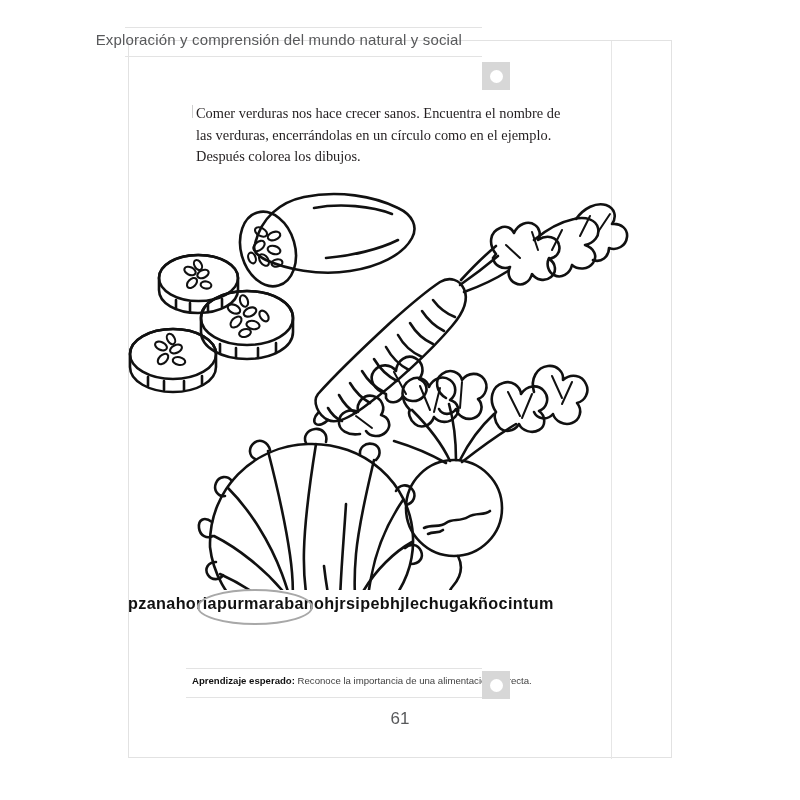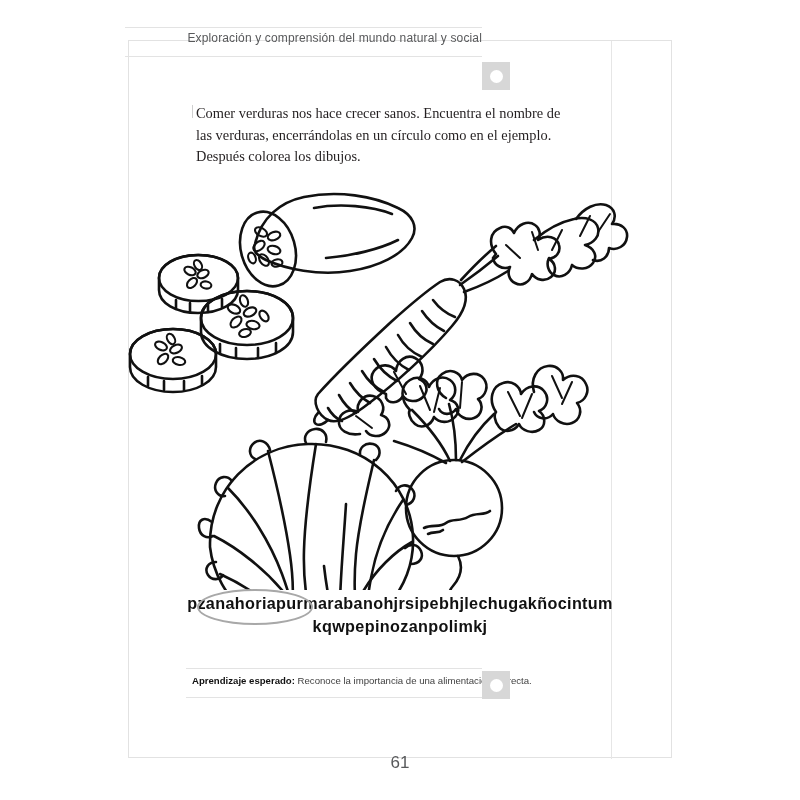--- a/index.html
+++ b/index.html
@@ -55,24 +55,24 @@
     background: #e3e3e3;
   }
   .header-band .rule-bottom {
     position: absolute;
     left: 0; bottom: 0;
     width: 100%; height: 1px;
     background: #e3e3e3;
   }
   .header-title {
     position: absolute;
-    right: 0;
+    right: 20px;
     top: 4px;
     font-family: "Liberation Sans", sans-serif;
-    font-size: 12px;
+    font-size: 15px;
     letter-spacing: 0.15px;
     color: #58595b;
     white-space: nowrap;
   }
   .tab-marker {
     position: absolute;
     width: 28px;
     height: 28px;
     background: #d7d7d7;
   }
@@ -118,21 +118,20 @@
     height: 420px;
   }
   .art svg { display: block; }
 
   
   .wordsearch {
     position: absolute;
     left: 128px;
     top: 592px;
     width: 544px;
-    text-align: center;
     font-family: "Liberation Sans", sans-serif;
     font-weight: bold;
     font-size: 16.2px;
     letter-spacing: 0.35px;
     line-height: 23px;
     color: #111111;
   }
   .wordsearch .line { display: block; white-space: nowrap; }
   .answer-ellipse {
     position: absolute;
@@ -184,21 +183,20 @@
 
   .page-number {
     position: absolute;
     left: 128px;
     top: 709px;
     width: 544px;
     text-align: center;
     font-size: 17px;
     color: #58595b;
     font-family: "Liberation Sans", sans-serif;
-    margin-top: 44px;
   }
 </style>
 </head>
 <body>
 
 <div id="stage">
 
   <div class="page-outer">
     <div class="page-inner-rule"></div>
   </div>
@@ -405,21 +403,20 @@
         <path d="M404 224 L394 248" stroke-width="2"></path>
         <path d="M424 206 L434 228" stroke-width="2"></path>
         <path d="M444 212 L434 234" stroke-width="2"></path>
         <path d="M334 212 L332 238" stroke-width="2"></path>
       </g>
     </svg>
   </div>
 
   <div class="wordsearch">
     <span class="line">pzanahoriapurmarabanohjrsipebhjlechugakñocintum</span>
-    <span class="line">kqwpepinozanpolimkj</span>
   </div>
   <div class="answer-ellipse"></div>
 
   <div class="footer-band">
     <div class="rule-top"></div>
     <div class="rule-bottom"></div>
     <div class="footer-text">
       <span class="lbl">Aprendizaje esperado:</span><span> Reconoce la importancia de una alimentación correcta.</span>
     </div>
   </div>

